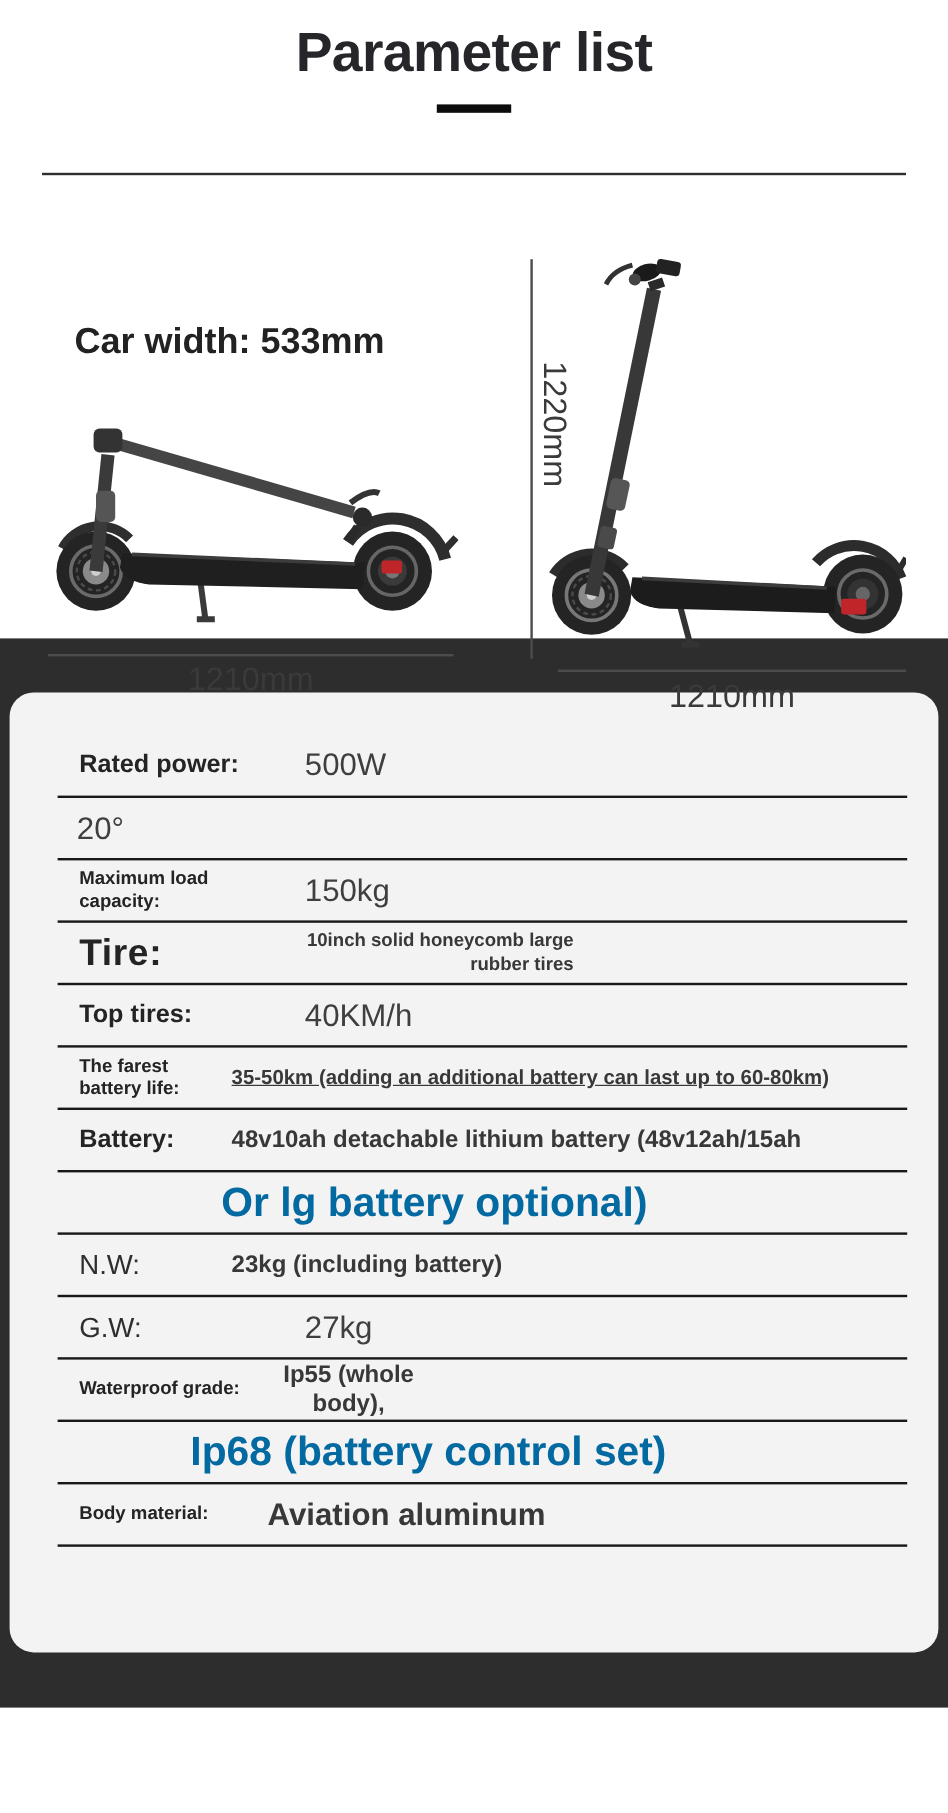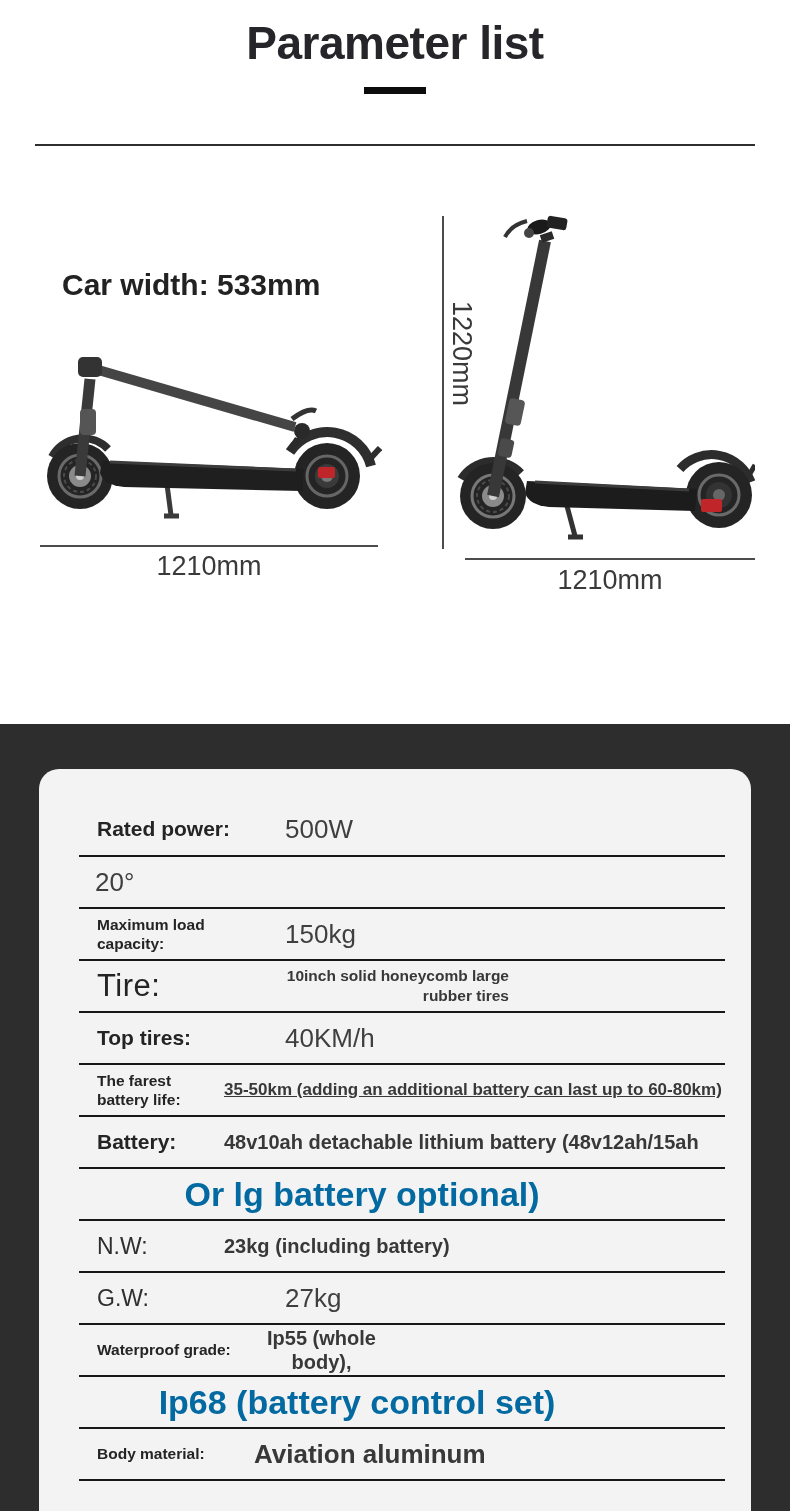--- a/index.html
+++ b/index.html
@@ -7,44 +7,44 @@
   body { font-family:"Liberation Sans", sans-serif; color:#262628; }
   .page { position:relative; width:790px; height:1511px; margin:0 auto; background:#ffffff; overflow:hidden; }
 
   
   .hdr { position:relative; }
   .page-title { margin-top:16px; text-align:center; font-size:46px; font-weight:700; letter-spacing:-0.5px; color:#26262a; }
   .title-underline { width:62px; height:7px; background:#0c0c0c; margin:17px auto 0; }
   .top-rule { width:720px; margin:50px auto 0; border:none; border-top:2px solid #2e2e2e; }
 
   
-  .figures { position:relative; height:578px; }
+  .figures { position:relative; height:386px; }
   .car-width-label { position:absolute; left:62px; top:122px; font-size:30px; font-weight:700; color:#222; }
   .scooter-svg { position:absolute; }
   .svg-left  { left:40px;  top:203px; }
   .svg-right { left:455px; top:65px; }
   .dim-line-h { position:absolute; border-top:2px solid #4c4c4c; height:0; }
   .dim-left-line  { left:40px;  top:399px; width:338px; }
   .dim-right-line { left:465px; top:412px; width:290px; }
   .dim-label { position:absolute; font-size:27px; color:#3a3a3a; text-align:center; }
   .dim-left-label  { left:40px;  top:405px; width:338px; }
   .dim-right-label { left:465px; top:419px; width:290px; }
   .dim-line-v { position:absolute; left:442px; top:70px; height:333px; border-left:2px solid #4c4c4c; }
   .dim-v-label { position:absolute; left:446px; top:155px; writing-mode:vertical-rl; text-orientation:mixed;
                  font-size:27px; color:#3a3a3a; }
 
   
   .dark { background:#2d2d2d; height:891px; padding-top:45px; }
-  .card { width:712px; height:800px; margin:0 auto; background:#f3f3f3; border-radius:20px;
+  .card { width:774px; height:800px; margin:0 auto; background:#f3f3f3; border-radius:20px;
           padding:34px 26px 16px 40px; }
   .row { display:flex; align-items:center; height:52px; border-bottom:2px solid #171717; }
   .row:first-child { height:54px; }
   .lbl { flex:0 0 auto; padding-left:18px; color:#242424; }
   .lbl-lg { font-size:21px; font-weight:700; width:190px; }
-  .lbl-xl { font-size:31px; font-weight:400; width:190px; letter-spacing:0.5px; }
+  .lbl-xl { font-size:31px; font-weight:700; width:190px; letter-spacing:0.5px; }
   .lbl-sm { font-size:15.5px; font-weight:700; width:190px; line-height:1.25; }
   .lbl-rm { font-size:23px; font-weight:400; width:190px; color:#2e2e2e; }
   .row-tight .lbl { width:145px; }
   .row-mid  .lbl { width:175px; }
   .val { color:#383838; white-space:nowrap; }
   .val-light { font-size:26px; font-weight:400; padding-left:16px; color:#3f3f3f; }
   .val-b-sm { font-size:17px; font-weight:700;text-decoration:underline; }
   .val-b-md { font-size:20px; font-weight:700;text-align:center; }
   .val-b-lg { font-size:26px; font-weight:700; }
   .val-center { font-size:15.5px; font-weight:700; width:240px; text-align:right;

